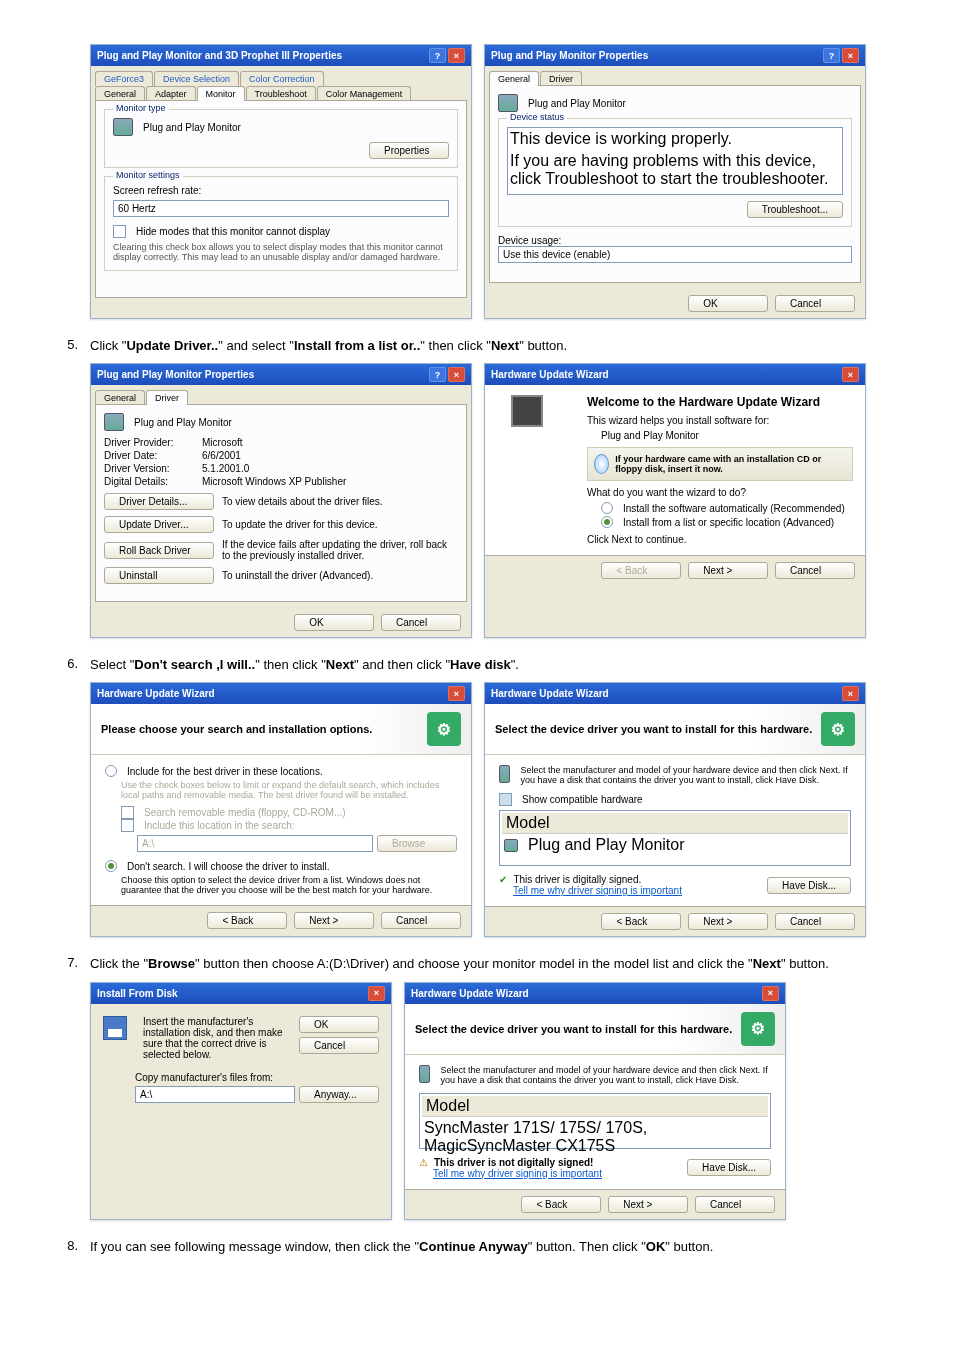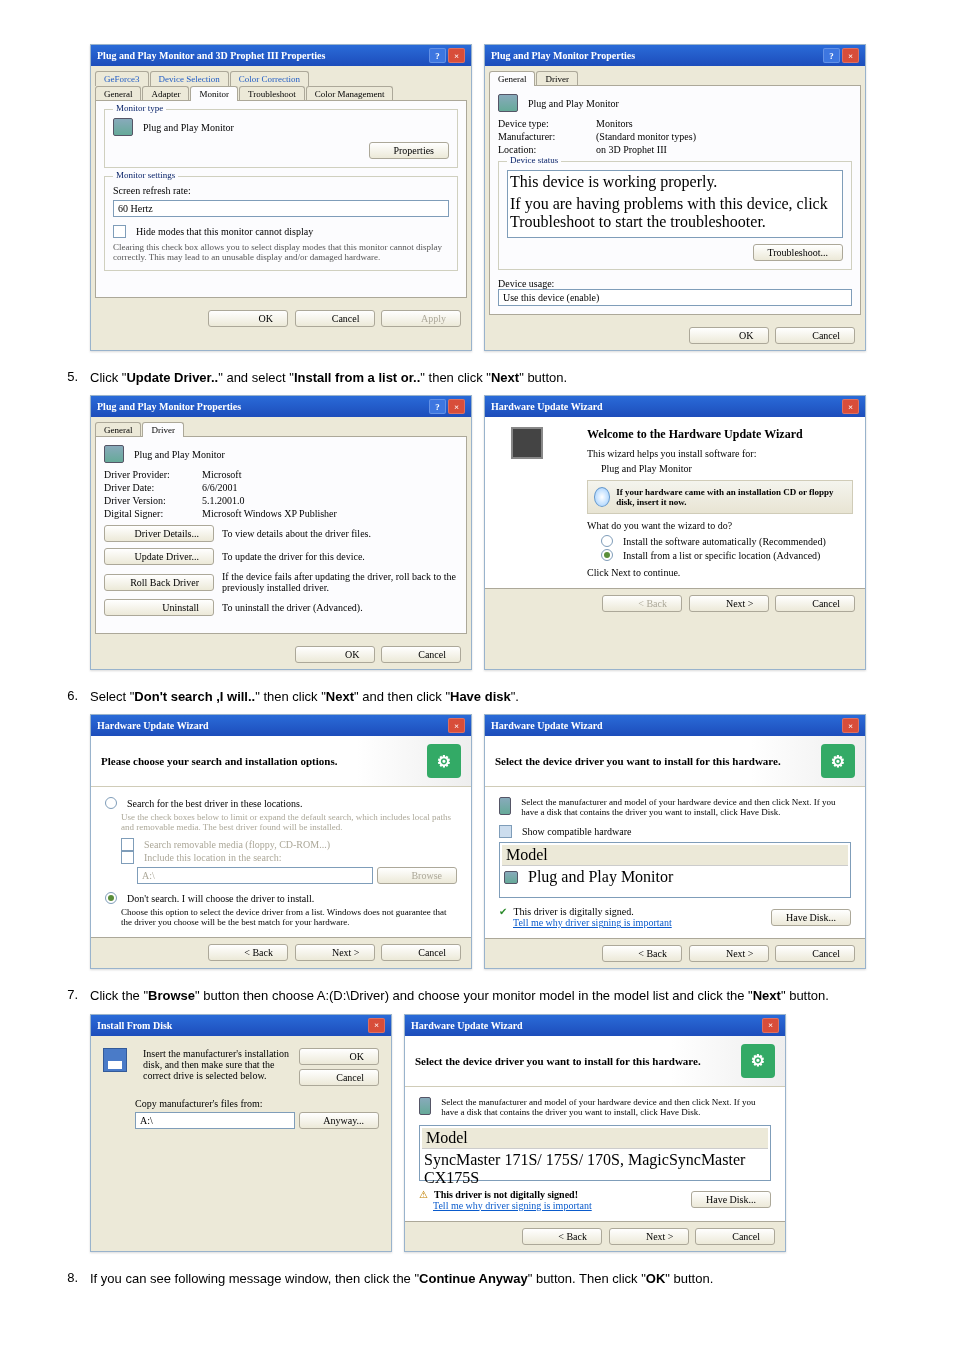--- a/index.html
+++ b/index.html
@@ -29,21 +29,21 @@
   .fig-row {
     display: flex;
     gap: 12px;
     margin: 4px 0 12px 30px;
     justify-content: flex-start;
   }
   .dlg {
     border: 1px solid #99b3cc;
     background: #ece9d8;
     width: 380px;
-    font-family: Liberation Serif, serif;
+    font-family: Liberation Sans, sans-serif;
     font-size: 10px;
     color: #000;
     box-shadow: 0 1px 2px rgba(0,0,0,0.15);
   }
   .dlg.xs { width: 300px; }
   .titlebar {
     background: linear-gradient(to bottom, #2a6bd8, #1d4dbb);
     color: #fff;
     padding: 3px 6px;
     font-weight: bold;
@@ -105,21 +105,21 @@
     font-size: 9px;
   }
   .winbtn {
     padding: 2px 14px;
     border: 1px solid #aca899;
     background: linear-gradient(#fff, #ece9d8);
     border-radius: 3px;
     font-size: 10px;
     display: inline-block;
     min-width: 50px;
-    text-align: right;
+    text-align: left;
   }
   .btnrow {
     text-align: right;
     padding: 6px 10px;
   }
   .btnrow .winbtn { margin-left: 4px; }
   .disabled { color: #aca899; }
   .icon-monitor {
     display: inline-block;
     width: 18px; height: 16px;
@@ -224,52 +224,39 @@
         <span class="group-label">Monitor settings</span>
         <div>Screen refresh rate:</div>
         <div class="sel" style="margin:4px 8px 8px 0">60 Hertz</div>
         <div class="row">
             <span class="chk"></span>
             <span>Hide modes that this monitor cannot display</span>
           </div>
         <div style="font-size:9px;color:#555;margin-top:4px">Clearing this check box allows you to select display modes that this monitor cannot display correctly. This may lead to an unusable display and/or damaged hardware.</div>
       </div>
     </div>
-    <div class="btnrow">
-      <span class="winbtn">OK</span>
-      <span class="winbtn">Cancel</span>
-      <span class="winbtn disabled">Apply</span>
-    </div>
   </div>
 
   <div class="dlg">
     <div class="titlebar">
       <span>Plug and Play Monitor Properties</span>
       <span class="wbtns">
           <span class="wbtn help">?</span>
           <span class="wbtn">×</span>
         </span>
     </div>
     <div class="tabs">
       <div class="tab active">General</div>
       <div class="tab">Driver</div>
     </div>
     <div class="pane">
       <div class="row" style="margin-bottom:6px">
           <span class="icon-monitor"></span>
           <span>Plug and Play Monitor</span>
         </div>
-      <div class="kv">
-        <span>Device type:</span>
-          <span>Monitors</span>
-        <span>Manufacturer:</span>
-          <span>(Standard monitor types)</span>
-        <span>Location:</span>
-          <span>on 3D Prophet III</span>
-      </div>
       <div class="group">
         <span class="group-label">Device status</span>
         <div class="listbox" style="height:62px">
           <div>This device is working properly.</div>
           <div style="margin-top:4px">If you are having problems with this device, click Troubleshoot to start the troubleshooter.</div>
         </div>
         <div style="text-align:right;margin-top:6px"><span class="winbtn">Troubleshoot...</span></div>
       </div>
       <div>Device usage:</div>
       <div class="sel">Use this device (enable)</div>
@@ -305,21 +292,21 @@
           <span class="icon-monitor"></span>
           <span>Plug and Play Monitor</span>
         </div>
       <div class="kv">
         <span>Driver Provider:</span>
           <span>Microsoft</span>
         <span>Driver Date:</span>
           <span>6/6/2001</span>
         <span>Driver Version:</span>
           <span>5.1.2001.0</span>
-        <span>Digital Signer:</span>
+        <span>Digital Details:</span>
           <span>Microsoft Windows XP Publisher</span>
       </div>
       <div style="display:grid;grid-template-columns:110px 1fr;gap:6px 8px;align-items:center;margin-top:6px">
         <span class="winbtn">Driver Details...</span>
           <span>To view details about the driver files.</span>
         <span class="winbtn">Update Driver...</span>
           <span>To update the driver for this device.</span>
         <span class="winbtn">Roll Back Driver</span>
           <span>If the device fails after updating the driver, roll back to the previously installed driver.</span>
         <span class="winbtn">Uninstall</span>
@@ -385,21 +372,21 @@
           <span class="wbtn">×</span>
         </span>
       </div>
     <div class="banner">
         <span>Please choose your search and installation options.</span>
         <span class="wiz-icon">⚙</span>
       </div>
     <div style="background:#fff;padding:10px 14px">
       <div class="row">
           <span class="rdo"></span>
-          <span>Search for the best driver in these locations.</span>
+          <span>Include for the best driver in these locations.</span>
         </div>
       <div class="disabled" style="font-size:9px;margin:3px 0 6px 16px">Use the check boxes below to limit or expand the default search, which includes local paths and removable media. The best driver found will be installed.</div>
       <div class="row disabled" style="margin-left:16px">
           <span class="chk"></span>
           <span>Search removable media (floppy, CD-ROM...)</span>
         </div>
       <div class="row disabled" style="margin-left:16px">
           <span class="chk"></span>
           <span>Include this location in the search:</span>
         </div>

